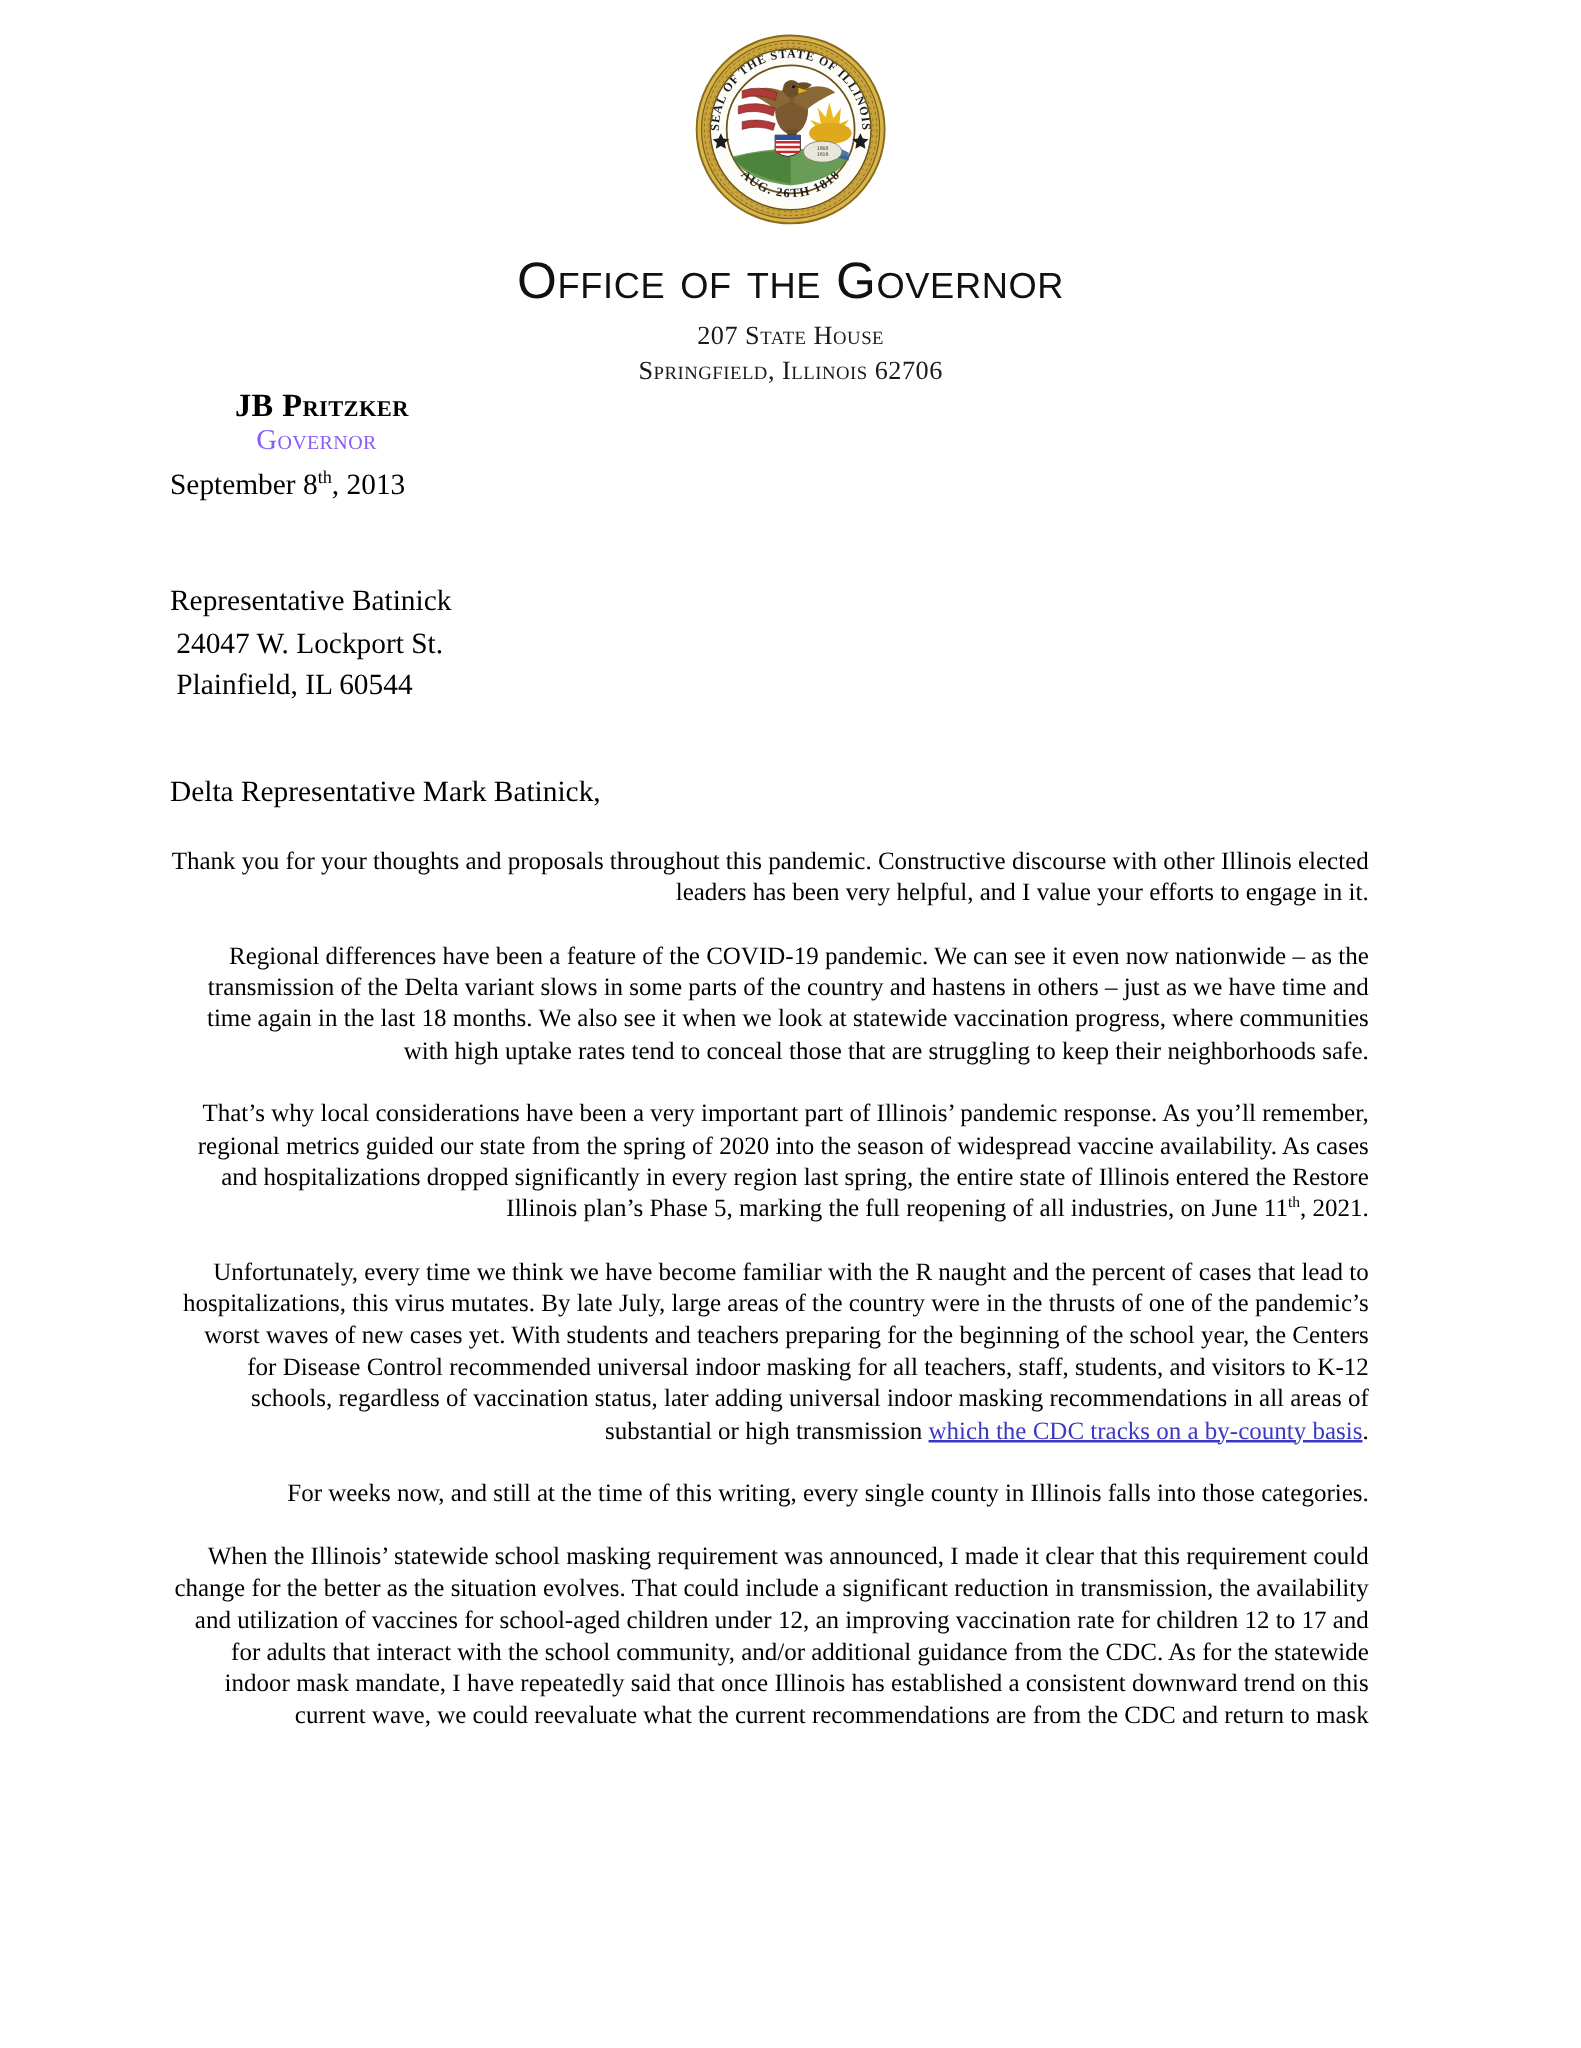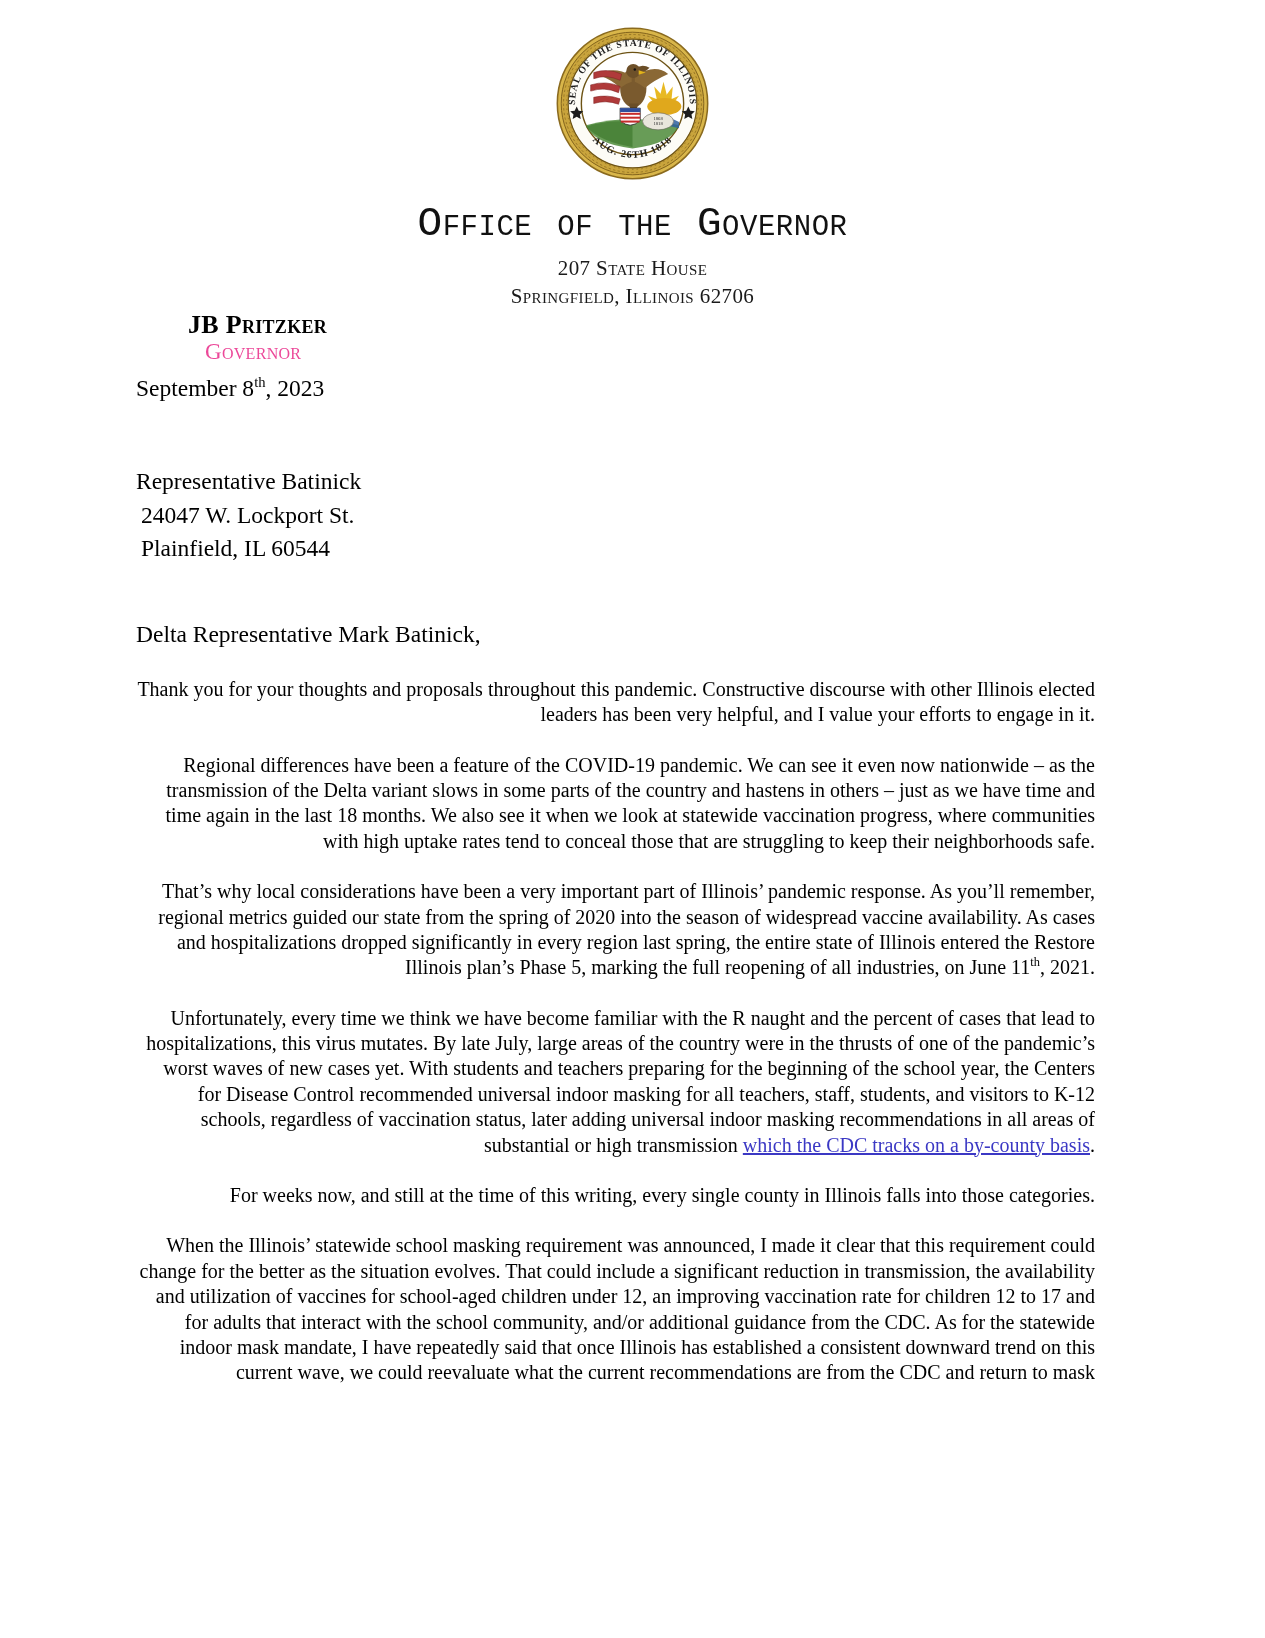--- a/index.html
+++ b/index.html
@@ -28,21 +28,21 @@
     padding-top: 26px;
   }
   .seal {
     display: block;
     margin: 0 auto;
     width: 155px;
     height: 155px;
   }
   .org-title {
     margin-top: 22px;
-    font-family: Liberation Mono, monospace;
+    font-family: Liberation Sans, sans-serif;
     font-size: 41px;
     letter-spacing: 0.5px;
     font-variant: small-caps;
     font-weight: 400;
     line-height: 1.05;
     color: #111111;
   }
   .addr-line {
     font-variant: small-caps;
     font-size: 21px;
@@ -64,21 +64,21 @@
     letter-spacing: 0.3px;
     line-height: 1.1;
     color: #000;
   }
   .gov-role {
     font-variant: small-caps;
     font-size: 23px;
     letter-spacing: 0.3px;
     line-height: 1.15;
     padding-left: 17px;
-    color: #ec4899;
+    color: #8b5cf6;
   }
 
   
   .body-wrap {
     padding-left: 136px;
     padding-right: 170px;
     margin-top: 8px;
   }
   .date {
     font-size: 23.5px;
@@ -206,21 +206,21 @@
     <div class="addr-line">Springfield, Illinois 62706</div>
   </div>
 
   <div class="gov-block">
     <div class="gov-name">JB Pritzker</div>
     <div class="gov-role">Governor</div>
   </div>
 
   <div class="body-wrap">
 
-    <div class="date"><span>September 8</span><sup>th</sup><span>, 2023</span></div>
+    <div class="date"><span>September 8</span><sup>th</sup><span>, 2013</span></div>
 
     <div class="recipient">
       <div>Representative Batinick</div>
       <div class="ind">24047 W. Lockport St.</div>
       <div class="ind">Plainfield, IL  60544</div>
     </div>
 
     <div class="salutation">Delta Representative Mark Batinick,</div>
 
     <p class="para first">Thank you for your thoughts and proposals throughout this pandemic. Constructive discourse with other Illinois elected leaders has been very helpful, and I value your efforts to engage in it.</p>

